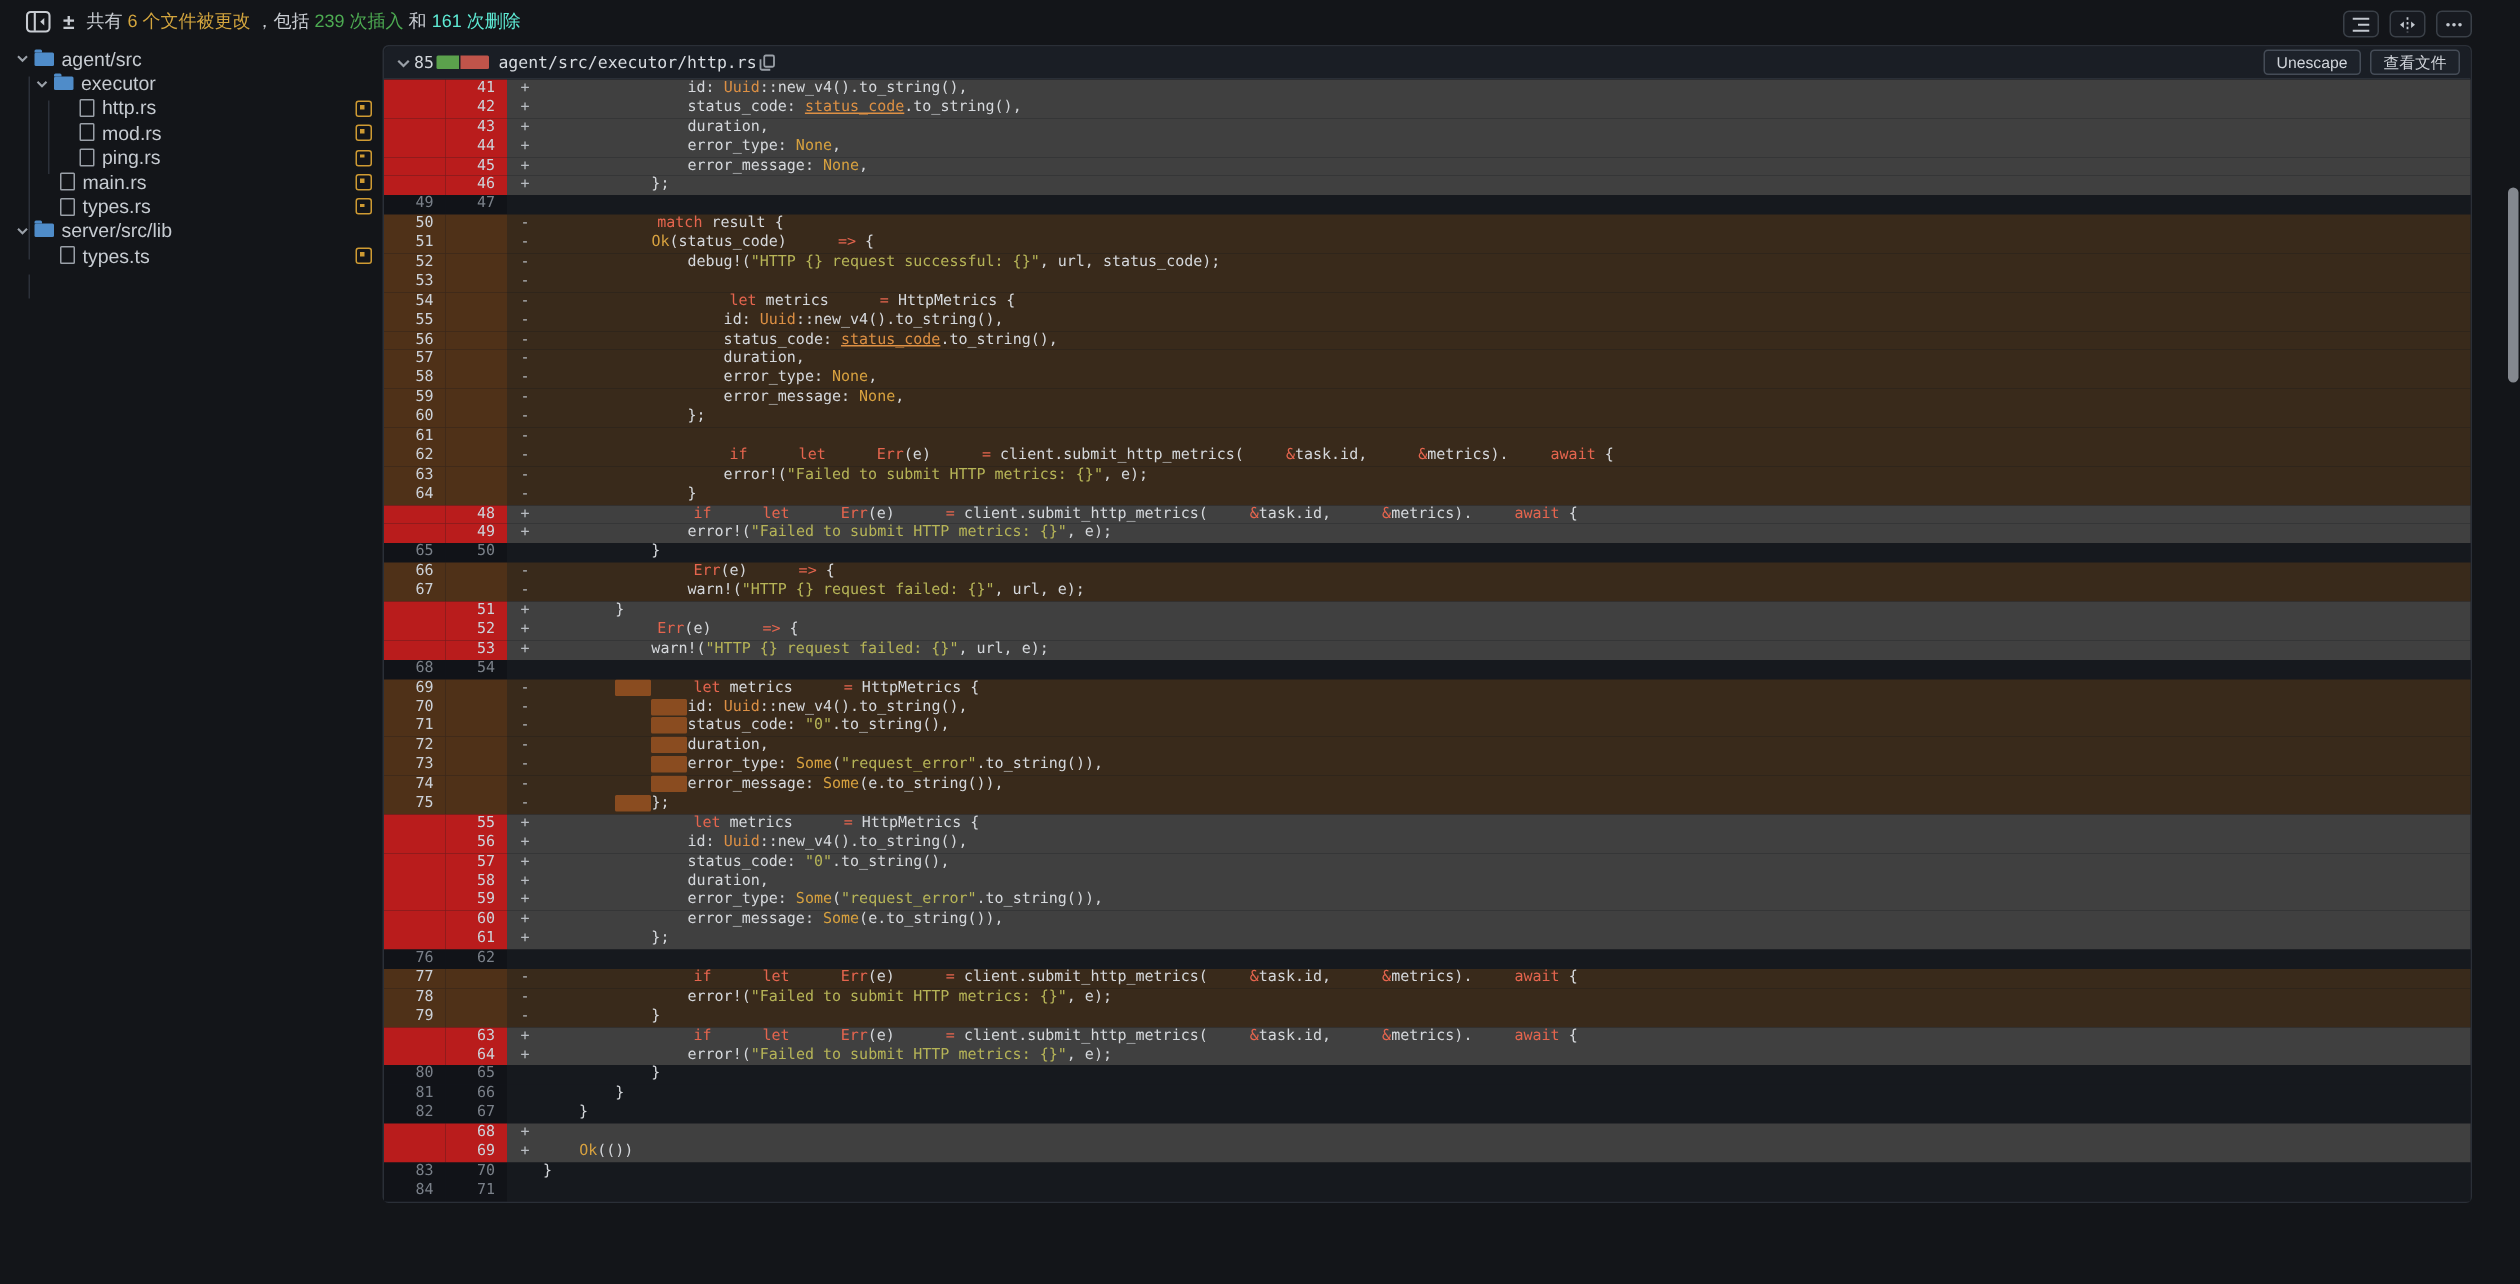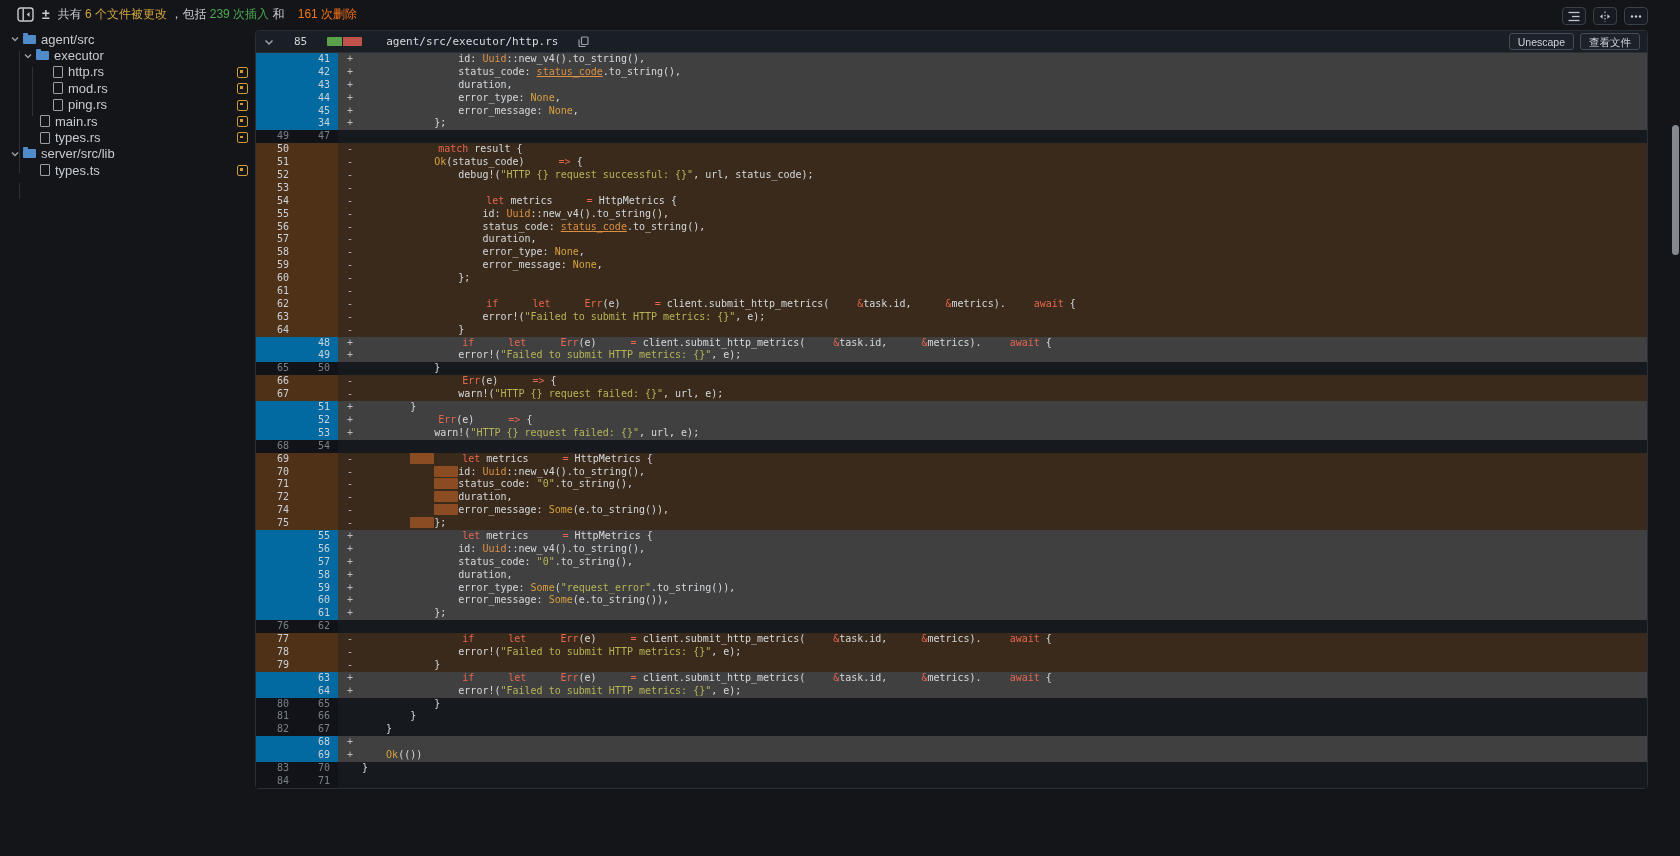--- a/index.html
+++ b/index.html
@@ -8,57 +8,57 @@
     background:#131519;color:#c6cbd1;
     font-family:"Liberation Sans",sans-serif;
   }
   
   .topbar{position:absolute;left:0;top:0;width:1680px;height:28px;display:flex;align-items:center;}
   .tb-left{display:flex;align-items:center;gap:8px;padding-left:17px;font-size:12px;}
   .icon-btn{background:none;border:none;padding:0;display:flex;align-items:center;cursor:pointer;}
   .plusminus{color:#c8ccd2;font-size:14px;font-weight:bold;line-height:1;}
   .stat-files{color:#d3a53e;}
   .stat-ins{color:#4dab52;}
-  .stat-del{color:#f97316;margin-left:10px;}
+  .stat-del{color:#5eead4;}
   .stat-plain{color:#c8ccd2;}
   .tb-right{position:absolute;right:32px;top:7px;display:flex;gap:7px;}
   .tool-btn{width:24px;height:18px;border:1px solid #3a4048;border-radius:4px;background:#171a20;
     display:flex;align-items:center;justify-content:center;cursor:pointer;padding:0;}
   
   .tree{position:absolute;left:8px;top:31px;width:248px;}
   .tree-row{height:16.4px;display:flex;align-items:center;position:relative;font-size:13px;color:#c6cbd1;cursor:pointer;}
   .tree-row .lbl{margin-left:5px;white-space:nowrap;}
   .chev{width:10px;height:10px;display:inline-flex;align-items:center;justify-content:center;flex:none;}
   .folder-ico{width:13px;height:9px;background:#4f8cc9;border-radius:1px;position:relative;flex:none;margin-left:3px;}
   .folder-ico::before{content:"";position:absolute;top:-2px;left:0;width:5px;height:2px;background:#4f8cc9;border-radius:1px 1px 0 0;}
   .file-ico{width:8px;height:10px;border:1px solid #9aa0a8;border-radius:1px;flex:none;margin-left:4px;}
   .mod-badge{position:absolute;right:8px;top:3px;width:9px;height:9px;border:1.5px solid #cf9b33;border-radius:2px;}
   .mod-badge::after{content:"";position:absolute;left:2.2px;top:2.2px;width:2.6px;height:2.6px;background:#cf9b33;}
   .guide{position:absolute;width:1px;background:#2c313a;}
   
   .panel{position:absolute;left:255px;top:30px;width:1393px;border:1px solid #2a2f37;border-radius:4px;background:#16191e;box-sizing:border-box;}
   .panel-header{height:21px;display:flex;align-items:center;background:#1a1e25;border-bottom:1px solid #2a2f37;
-    border-radius:4px 4px 0 0;padding:0 8px;gap:20px;position:relative;}
+    border-radius:4px 4px 0 0;padding:0 8px;gap:2px;position:relative;}
   .ph-count{font-size:11px;color:#d0d4d9;font-family:"DejaVu Sans Mono",monospace;}
   .bar{height:9px;display:inline-block;}
   .bar.green{width:15px;background:#5ba14c;border-radius:1px 0 0 1px;}
   .bar.red{width:19px;background:#c0544a;border-radius:0 1px 1px 0;margin-left:1px;}
   .ph-path{font-size:11px;color:#d7dbe0;font-family:"DejaVu Sans Mono",monospace;margin-left:4px;}
   .ph-buttons{position:absolute;right:7px;top:2px;display:flex;gap:6px;align-items:flex-end;}
   .hdr-btn{border:1px solid #454c57;border-radius:3px;background:#1d222a;color:#d0d4da;
     font-size:10.5px;padding:1px 8px;height:17px;line-height:14px;cursor:pointer;font-family:"Liberation Sans",sans-serif;}
   
   .diff-body{font-family:"DejaVu Sans Mono",monospace;font-size:10px;}
   .row{display:flex;height:12.9px;line-height:12.9px;white-space:pre;}
   .num{width:41px;flex:none;text-align:right;padding-right:8px;box-sizing:border-box;color:#7a8089;}
   .row .code{flex:1;padding-left:9px;overflow:hidden;}
   .mark{display:inline-block;width:15px;color:#b9bdc3;}
   .row.ctx .num{background:#111318;}
   .row.ctx .code{background:#16191e;}
-  .row.add .num{background:#0369a1;color:#ccd2d9;}
+  .row.add .num{background:#b91c1c;color:#ccd2d9;}
   .row.add .code{background:#404040;}
   .row.del .num{background:#4f3118;color:#ccd2d9;}
   .row.del .code{background:#392a1b;}
   .c-p{color:#d5d8dc;}
   .c-k{color:#e5654e;padding-left:28px;}
   .c-s{color:#b6b457;}
   .c-g{color:#d7a13f;}
   .c-t{color:#dd9044;}
   .c-u{color:#dd9044;text-decoration:underline;}
   .c-h{background:#8a4c20;border-radius:1px;}
@@ -206,21 +206,21 @@
       <button class="hdr-btn">Unescape</button>
       <button class="hdr-btn">查看文件</button>
     </span>
   </div>
   <div class="diff-body">
       <div class="row add"><span class="num"></span><span class="num">41</span><span class="code"><span class="mark">+</span><span class="c-p">                id: </span><span class="c-t">Uuid</span><span class="c-p">::new_v4().to_string(),</span></span></div>
       <div class="row add"><span class="num"></span><span class="num">42</span><span class="code"><span class="mark">+</span><span class="c-p">                status_code: </span><span class="c-u">status_code</span><span class="c-p">.to_string(),</span></span></div>
       <div class="row add"><span class="num"></span><span class="num">43</span><span class="code"><span class="mark">+</span><span class="c-p">                duration,</span></span></div>
       <div class="row add"><span class="num"></span><span class="num">44</span><span class="code"><span class="mark">+</span><span class="c-p">                error_type: </span><span class="c-g">None</span><span class="c-p">,</span></span></div>
       <div class="row add"><span class="num"></span><span class="num">45</span><span class="code"><span class="mark">+</span><span class="c-p">                error_message: </span><span class="c-g">None</span><span class="c-p">,</span></span></div>
-      <div class="row add"><span class="num"></span><span class="num">34</span><span class="code"><span class="mark">+</span><span class="c-p">            };</span></span></div>
+      <div class="row add"><span class="num"></span><span class="num">46</span><span class="code"><span class="mark">+</span><span class="c-p">            };</span></span></div>
       <div class="row ctx"><span class="num">49</span><span class="num">47</span><span class="code"><span class="mark"></span></span></div>
       <div class="row del"><span class="num">50</span><span class="num"></span><span class="code"><span class="mark">-</span><span class="c-p">        </span><span class="c-k">match</span><span class="c-p"> result {</span></span></div>
       <div class="row del"><span class="num">51</span><span class="num"></span><span class="code"><span class="mark">-</span><span class="c-p">            </span><span class="c-g">Ok</span><span class="c-p">(status_code) </span><span class="c-k">=&gt;</span><span class="c-p"> {</span></span></div>
       <div class="row del"><span class="num">52</span><span class="num"></span><span class="code"><span class="mark">-</span><span class="c-p">                debug!(</span><span class="c-s">"HTTP {} request successful: {}"</span><span class="c-p">, url, status_code);</span></span></div>
       <div class="row del"><span class="num">53</span><span class="num"></span><span class="code"><span class="mark">-</span></span></div>
       <div class="row del"><span class="num">54</span><span class="num"></span><span class="code"><span class="mark">-</span><span class="c-p">                </span><span class="c-k">let</span><span class="c-p"> metrics </span><span class="c-k">=</span><span class="c-p"> HttpMetrics {</span></span></div>
       <div class="row del"><span class="num">55</span><span class="num"></span><span class="code"><span class="mark">-</span><span class="c-p">                    id: </span><span class="c-t">Uuid</span><span class="c-p">::new_v4().to_string(),</span></span></div>
       <div class="row del"><span class="num">56</span><span class="num"></span><span class="code"><span class="mark">-</span><span class="c-p">                    status_code: </span><span class="c-u">status_code</span><span class="c-p">.to_string(),</span></span></div>
       <div class="row del"><span class="num">57</span><span class="num"></span><span class="code"><span class="mark">-</span><span class="c-p">                    duration,</span></span></div>
       <div class="row del"><span class="num">58</span><span class="num"></span><span class="code"><span class="mark">-</span><span class="c-p">                    error_type: </span><span class="c-g">None</span><span class="c-p">,</span></span></div>
@@ -236,20 +236,21 @@
       <div class="row del"><span class="num">66</span><span class="num"></span><span class="code"><span class="mark">-</span><span class="c-p">            </span><span class="c-k">Err</span><span class="c-p">(e) </span><span class="c-k">=&gt;</span><span class="c-p"> {</span></span></div>
       <div class="row del"><span class="num">67</span><span class="num"></span><span class="code"><span class="mark">-</span><span class="c-p">                warn!(</span><span class="c-s">"HTTP {} request failed: {}"</span><span class="c-p">, url, e);</span></span></div>
       <div class="row add"><span class="num"></span><span class="num">51</span><span class="code"><span class="mark">+</span><span class="c-p">        }</span></span></div>
       <div class="row add"><span class="num"></span><span class="num">52</span><span class="code"><span class="mark">+</span><span class="c-p">        </span><span class="c-k">Err</span><span class="c-p">(e) </span><span class="c-k">=&gt;</span><span class="c-p"> {</span></span></div>
       <div class="row add"><span class="num"></span><span class="num">53</span><span class="code"><span class="mark">+</span><span class="c-p">            warn!(</span><span class="c-s">"HTTP {} request failed: {}"</span><span class="c-p">, url, e);</span></span></div>
       <div class="row ctx"><span class="num">68</span><span class="num">54</span><span class="code"><span class="mark"></span></span></div>
       <div class="row del"><span class="num">69</span><span class="num"></span><span class="code"><span class="mark">-</span><span class="c-p">        </span><span class="c-h">    </span><span class="c-k">let</span><span class="c-p"> metrics </span><span class="c-k">=</span><span class="c-p"> HttpMetrics {</span></span></div>
       <div class="row del"><span class="num">70</span><span class="num"></span><span class="code"><span class="mark">-</span><span class="c-p">            </span><span class="c-h">    </span><span class="c-p">id: </span><span class="c-t">Uuid</span><span class="c-p">::new_v4().to_string(),</span></span></div>
       <div class="row del"><span class="num">71</span><span class="num"></span><span class="code"><span class="mark">-</span><span class="c-p">            </span><span class="c-h">    </span><span class="c-p">status_code: </span><span class="c-s">"0"</span><span class="c-p">.to_string(),</span></span></div>
       <div class="row del"><span class="num">72</span><span class="num"></span><span class="code"><span class="mark">-</span><span class="c-p">            </span><span class="c-h">    </span><span class="c-p">duration,</span></span></div>
+      <div class="row del"><span class="num">73</span><span class="num"></span><span class="code"><span class="mark">-</span><span class="c-p">            </span><span class="c-h">    </span><span class="c-p">error_type: </span><span class="c-g">Some</span><span class="c-p">(</span><span class="c-s">"request_error"</span><span class="c-p">.to_string()),</span></span></div>
       <div class="row del"><span class="num">74</span><span class="num"></span><span class="code"><span class="mark">-</span><span class="c-p">            </span><span class="c-h">    </span><span class="c-p">error_message: </span><span class="c-g">Some</span><span class="c-p">(e.to_string()),</span></span></div>
       <div class="row del"><span class="num">75</span><span class="num"></span><span class="code"><span class="mark">-</span><span class="c-p">        </span><span class="c-h">    </span><span class="c-p">};</span></span></div>
       <div class="row add"><span class="num"></span><span class="num">55</span><span class="code"><span class="mark">+</span><span class="c-p">            </span><span class="c-k">let</span><span class="c-p"> metrics </span><span class="c-k">=</span><span class="c-p"> HttpMetrics {</span></span></div>
       <div class="row add"><span class="num"></span><span class="num">56</span><span class="code"><span class="mark">+</span><span class="c-p">                id: </span><span class="c-t">Uuid</span><span class="c-p">::new_v4().to_string(),</span></span></div>
       <div class="row add"><span class="num"></span><span class="num">57</span><span class="code"><span class="mark">+</span><span class="c-p">                status_code: </span><span class="c-s">"0"</span><span class="c-p">.to_string(),</span></span></div>
       <div class="row add"><span class="num"></span><span class="num">58</span><span class="code"><span class="mark">+</span><span class="c-p">                duration,</span></span></div>
       <div class="row add"><span class="num"></span><span class="num">59</span><span class="code"><span class="mark">+</span><span class="c-p">                error_type: </span><span class="c-g">Some</span><span class="c-p">(</span><span class="c-s">"request_error"</span><span class="c-p">.to_string()),</span></span></div>
       <div class="row add"><span class="num"></span><span class="num">60</span><span class="code"><span class="mark">+</span><span class="c-p">                error_message: </span><span class="c-g">Some</span><span class="c-p">(e.to_string()),</span></span></div>
       <div class="row add"><span class="num"></span><span class="num">61</span><span class="code"><span class="mark">+</span><span class="c-p">            };</span></span></div>
       <div class="row ctx"><span class="num">76</span><span class="num">62</span><span class="code"><span class="mark"></span></span></div>

